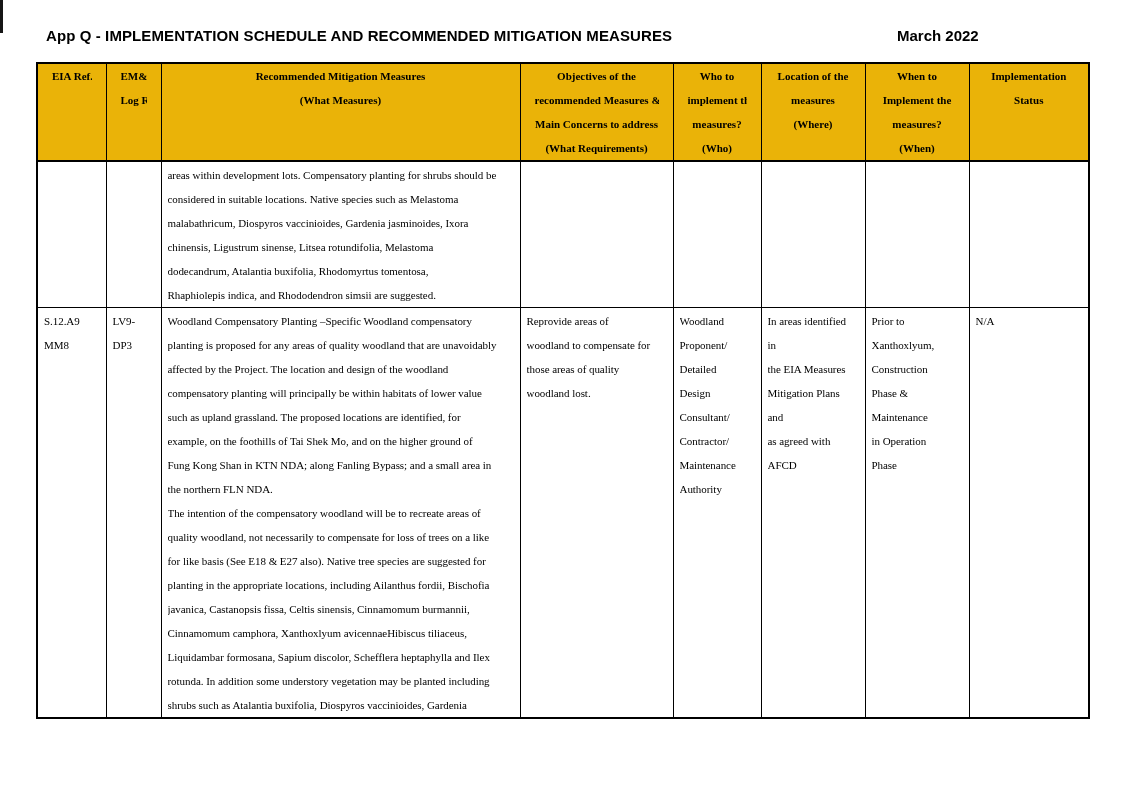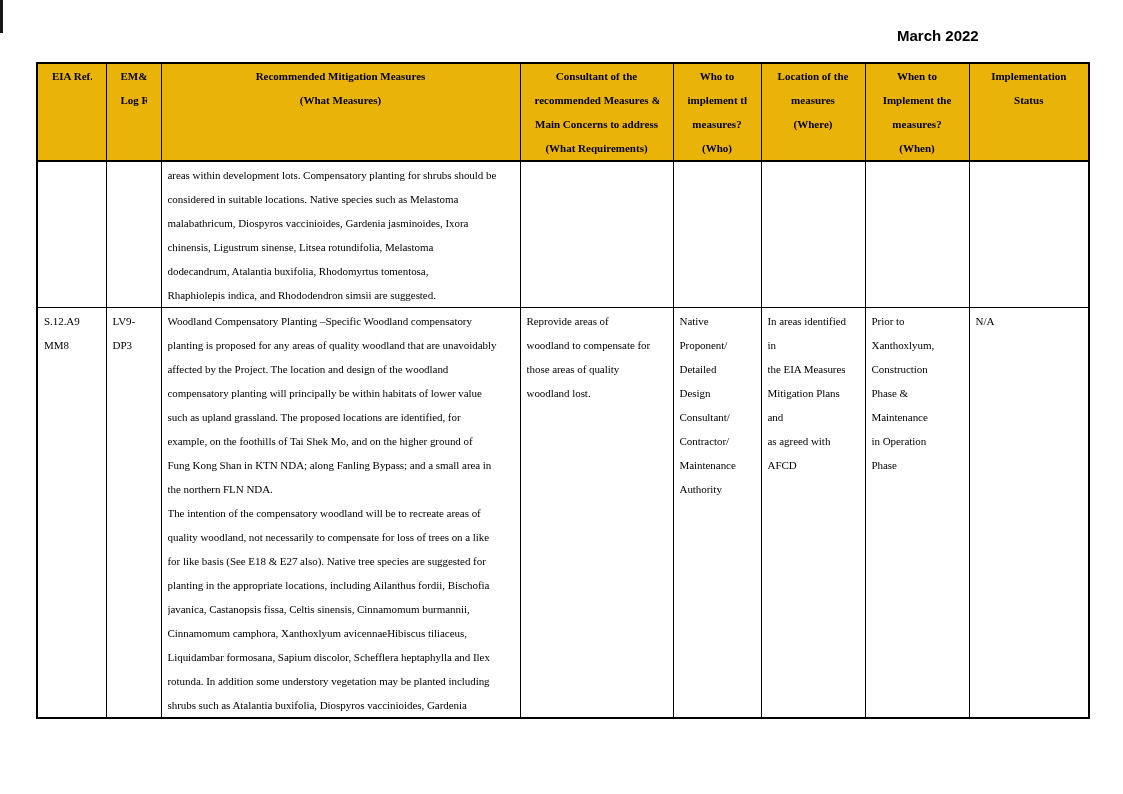--- a/index.html
+++ b/index.html
@@ -42,20 +42,21 @@
     text-align:center; font-size:12px;
   }
   .scan-artifact { position:absolute; left:0; top:0; width:3px; height:33px; background:#161616; }
 </style>
 </head>
 <body>
 
 <div class="page">
   <div class="scan-artifact"></div>
 
+  <div class="doc-title">App Q - IMPLEMENTATION SCHEDULE AND RECOMMENDED MITIGATION MEASURES</div>
   <div class="doc-date">March 2022</div>
 
   <table class="sched">
     <colgroup>
       <col style="width:69px">
         <col style="width:55px">
         <col style="width:359px">
         <col style="width:153px">
       <col style="width:88px">
         <col style="width:104px">
@@ -69,21 +70,21 @@
           </th>
         <th>
             <div class="ln"><span>EM&amp;A</span></div>
             <div class="ln"><span>Log Ref</span></div>
           </th>
         <th>
             <div class="ln"><span>Recommended Mitigation Measures</span></div>
             <div class="ln"><span>(What Measures)</span></div>
           </th>
         <th>
-            <div class="ln"><span>Consultant of the</span></div>
+            <div class="ln"><span>Objectives of the</span></div>
             <div class="ln"><span>recommended Measures &amp;</span></div>
             <div class="ln"><span>Main Concerns to address</span></div>
             <div class="ln"><span>(What Requirements)</span></div>
           </th>
         <th>
             <div class="ln"><span>Who to</span></div>
             <div class="ln"><span>implement the</span></div>
             <div class="ln"><span>measures?</span></div>
             <div class="ln"><span>(Who)</span></div>
           </th>
@@ -150,21 +151,21 @@
             <div class="ln"><span class="it">rotunda. In addition some understory vegetation may be planted including</span></div>
             <div class="ln"><span class="it">shrubs such as Atalantia buxifolia, Diospyros vaccinioides, Gardenia</span></div>
           </td>
         <td>
             <div class="ln"><span>Reprovide areas of</span></div>
             <div class="ln"><span>woodland to compensate for</span></div>
             <div class="ln"><span>those areas of quality</span></div>
             <div class="ln"><span>woodland lost.</span></div>
           </td>
         <td>
-            <div class="ln"><span>Native</span></div>
+            <div class="ln"><span>Woodland</span></div>
             <div class="ln"><span>Proponent/</span></div>
             <div class="ln"><span>Detailed</span></div>
             <div class="ln"><span>Design</span></div>
             <div class="ln"><span>Consultant/</span></div>
             <div class="ln"><span>Contractor/</span></div>
             <div class="ln"><span>Maintenance</span></div>
             <div class="ln"><span>Authority</span></div>
           </td>
         <td>
             <div class="ln"><span class="it">In areas identified</span></div>

